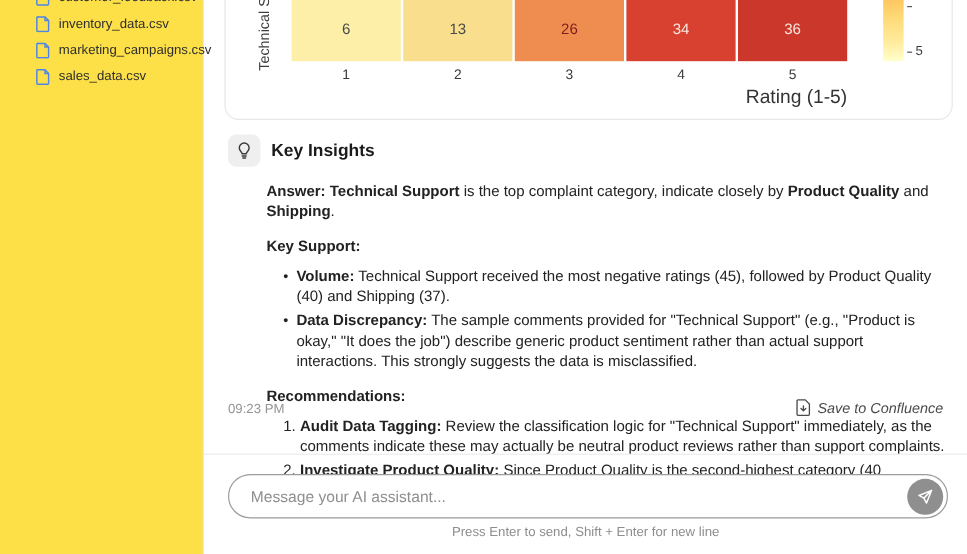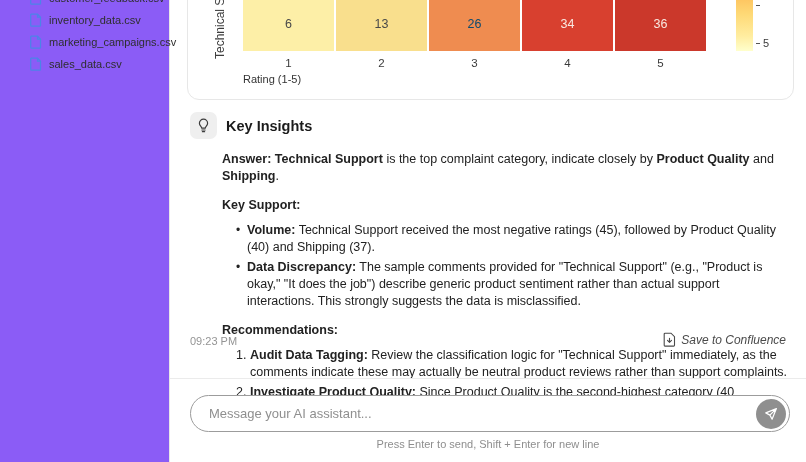--- a/index.html
+++ b/index.html
@@ -2,41 +2,41 @@
 <html><head>
 <meta charset="utf-8">
 <style>
   * { margin:0; padding:0; box-sizing:border-box; }
   html,body { width:806px; height:462px; overflow:hidden; background:#ffffff;
     font-family:"Liberation Sans", sans-serif; color:#262626; }
   #page { position:relative; width:806px; height:462px; background:#fff; }
 
   
   #sidebar { position:absolute; left:0; top:0; width:170px; height:462px;
-    background:#8b5cf6; border-right:1px solid #e7e7e7; }
+    background:#fde047; border-right:1px solid #e7e7e7; }
   .file-list { position:absolute; left:30px; top:-11px; width:140px; }
   .file-item { display:flex; align-items:center; height:18px; margin-bottom:4px; cursor:pointer; }
   .file-item svg { flex:0 0 auto; margin-right:7px; }
   .file-label { font-size:11px; color:#2e2e2e; white-space:nowrap; }
 
   
   #main { position:absolute; left:170px; top:0; width:636px; height:462px; }
 
   
   .chart-card { position:absolute; left:17px; top:-320px; width:607px; height:420px;
     background:#fff; border:1px solid #e7e7e7; border-radius:12px; overflow:hidden; }
   .hm-cell { position:absolute; top:0; height:370px; width:91px; }
   .hm-c0 { left:55px; } .hm-c1 { left:148px; } .hm-c2 { left:241px; }
   .hm-c3 { left:334px; } .hm-c4 { left:427px; }
   .hm-val { position:absolute; left:0; right:0; bottom:20px; text-align:center;
     font-size:12.5px; }
   .x-tick { position:absolute; top:376px; width:91px; text-align:center;
     font-size:11.5px; color:#3a3a3a; }
-  .x-title { position:absolute; left:55px; width:463px; top:392px; text-align:left;
-    font-size:11px; color:#333; }
+  .x-title { position:absolute; left:55px; width:463px; top:392px; text-align:right;
+    font-size:16px; color:#333; }
   .y-label { position:absolute; left:24px; top:-60px; height:438px;
     writing-mode:vertical-rl; transform:rotate(180deg);
     font-size:12px; color:#3d3d3d; line-height:16px; }
   .colorbar { position:absolute; left:548px; top:0; width:17px; height:370px;
     background:linear-gradient(to bottom,
       #800026 0%, #bd0026 15%, #e31a1c 35%, #fc4e2a 55%, #fd8d3c 70%,
       #feb24c 82%, #fed976 90%, #ffeda0 96%, #ffffcc 100%); }
   .cb-tick { position:absolute; left:568px; display:flex; align-items:center;
     font-size:11px; color:#3a3a3a; }
   .cb-tick .dash { width:4px; height:1px; background:#555; margin-right:3px; }
@@ -123,21 +123,21 @@
     <div class="chart-card">
       <div class="y-label">Technical Support</div>
 
       <div class="hm-cell hm-c0" style="background: rgb(253, 239, 167);">
         <span class="hm-val" style="color: rgb(73, 73, 73);">6</span>
       </div>
       <div class="hm-cell hm-c1" style="background: rgb(249, 223, 141);">
         <span class="hm-val" style="color: rgb(73, 73, 73);">13</span>
       </div>
       <div class="hm-cell hm-c2" style="background: rgb(239, 140, 80);">
-        <span class="hm-val" style="color: #0c4a6e;">26</span>
+        <span class="hm-val" style="color: #7f1d1d;">26</span>
       </div>
       <div class="hm-cell hm-c3" style="background: rgb(216, 64, 47);">
         <span class="hm-val" style="color: rgb(249, 232, 224);">34</span>
       </div>
       <div class="hm-cell hm-c4" style="background: rgb(203, 56, 43);">
         <span class="hm-val" style="color: rgb(249, 232, 224);">36</span>
       </div>
 
       <span class="x-tick hm-c0">1</span>
       <span class="x-tick hm-c1">2</span>

